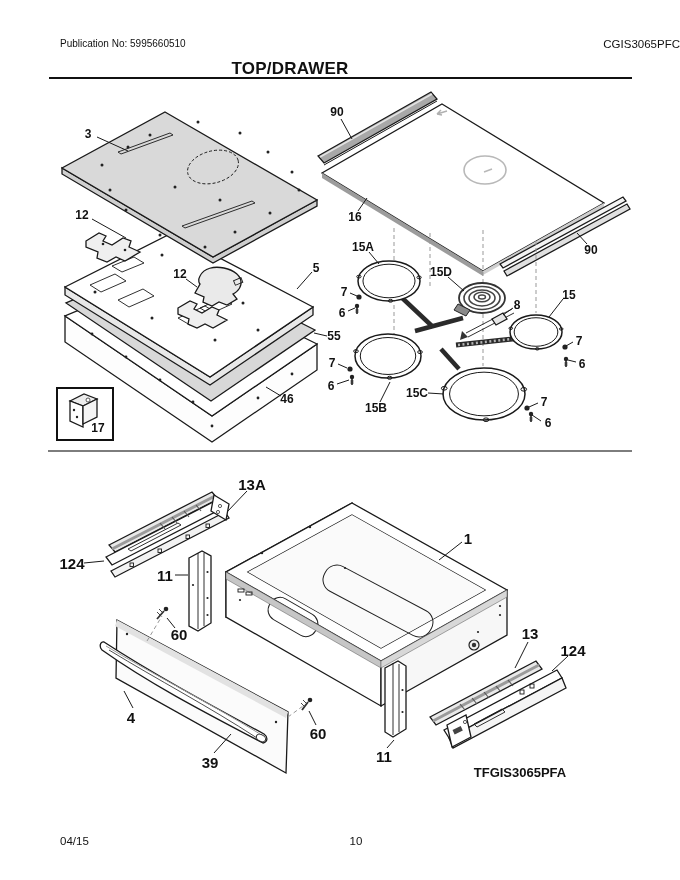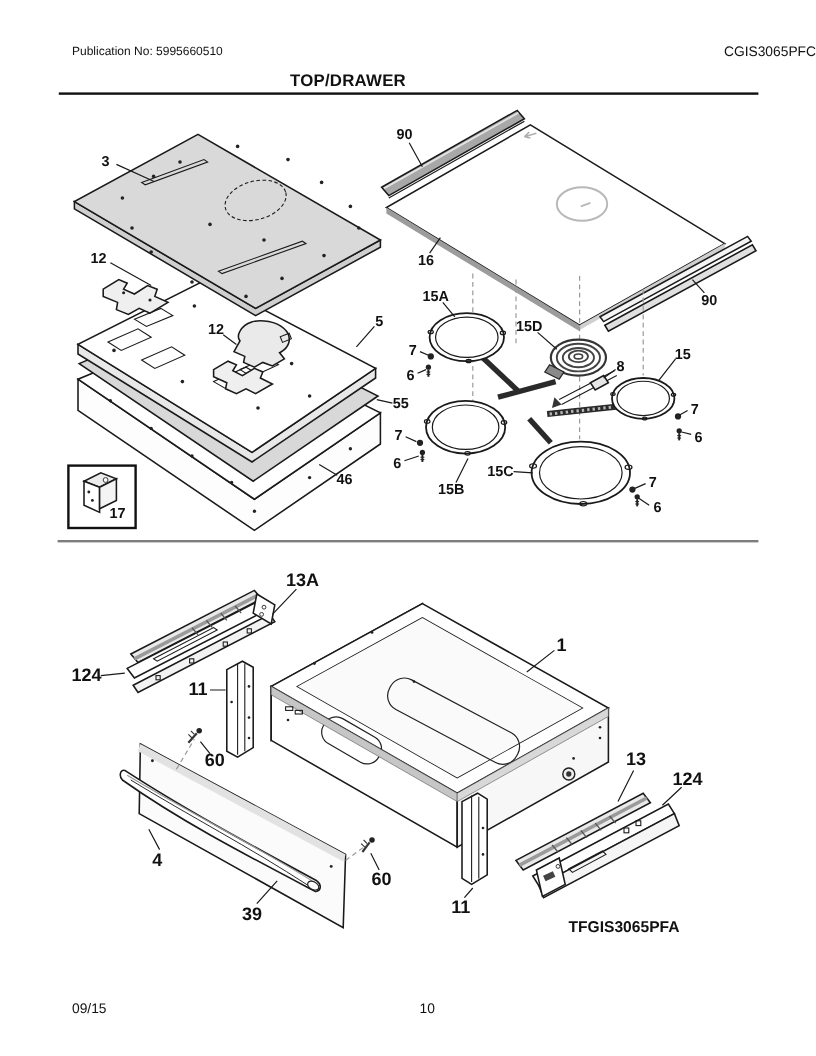--- a/index.html
+++ b/index.html
@@ -1,21 +1,21 @@
 <!DOCTYPE html>
 <html><head>
 <meta charset="utf-8">
 <style>
   html,body{margin:0;padding:0;background:#e8e8e8;}
   #page{position:relative;width:680px;height:880px;background:#ffffff;margin:0 auto;
         font-family:"Liberation Sans", sans-serif;color:#111;overflow:hidden;}
   .abs{position:absolute;}
   .hdr-pub{left:60px;top:38px;font-size:10px;}
   .hdr-model{left:0;top:38px;width:680px;text-align:right;font-size:11.5px;}
-  .hdr-title{left:0;top:59px;width:580px;text-align:center;font-size:14px;font-weight:bold;letter-spacing:.2px;}
+  .hdr-title{left:0;top:59px;width:580px;text-align:center;font-size:17px;font-weight:bold;letter-spacing:.2px;}
   .rule-title{left:49px;top:77px;width:583px;border-top:2px solid #111;height:0;}
   .rule-divider{left:48px;top:450px;width:584px;border-top:2px solid #7d7d7d;height:0;}
   .ftr-date{left:60px;top:835px;font-size:11.5px;}
   .ftr-page{left:0;top:835px;width:680px;text-align:center;font-size:11.5px;padding-left:16px;}
   svg{position:absolute;left:0;top:0;}
   .part{stroke:#1a1a1a;stroke-width:1.3;}
   .thin{stroke:#1a1a1a;stroke-width:.9;fill:none;}
   .leader{stroke:#1a1a1a;stroke-width:1;fill:none;}
   .dash{stroke:#999;stroke-width:1;fill:none;stroke-dasharray:4 3;}
   .ring-o{fill:#fff;stroke:#1a1a1a;stroke-width:1.5;vector-effect:non-scaling-stroke;}
@@ -29,21 +29,21 @@
 </style>
 </head>
 <body>
 
 <div id="page">
   <div class="abs hdr-pub">Publication No: 5995660510</div>
   <div class="abs hdr-model">CGIS3065PFC</div>
   <div class="abs hdr-title">TOP/DRAWER</div>
   <div class="abs rule-title"></div>
   <div class="abs rule-divider"></div>
-  <div class="abs ftr-date">09/15</div>
+  <div class="abs ftr-date">04/15</div>
   <div class="abs ftr-page">10</div>
 
   <svg width="680" height="880" viewBox="0 0 680 880">
     <defs>
       <g id="star8">
         <line x1="0.3" y1="0" x2="1" y2="0"></line>
           <line x1="-0.3" y1="0" x2="-1" y2="0"></line>
         <line x1="0" y1="0.3" x2="0" y2="1"></line>
           <line x1="0" y1="-0.3" x2="0" y2="-1"></line>
         <line x1="0.21" y1="0.21" x2="0.71" y2="0.71"></line>

